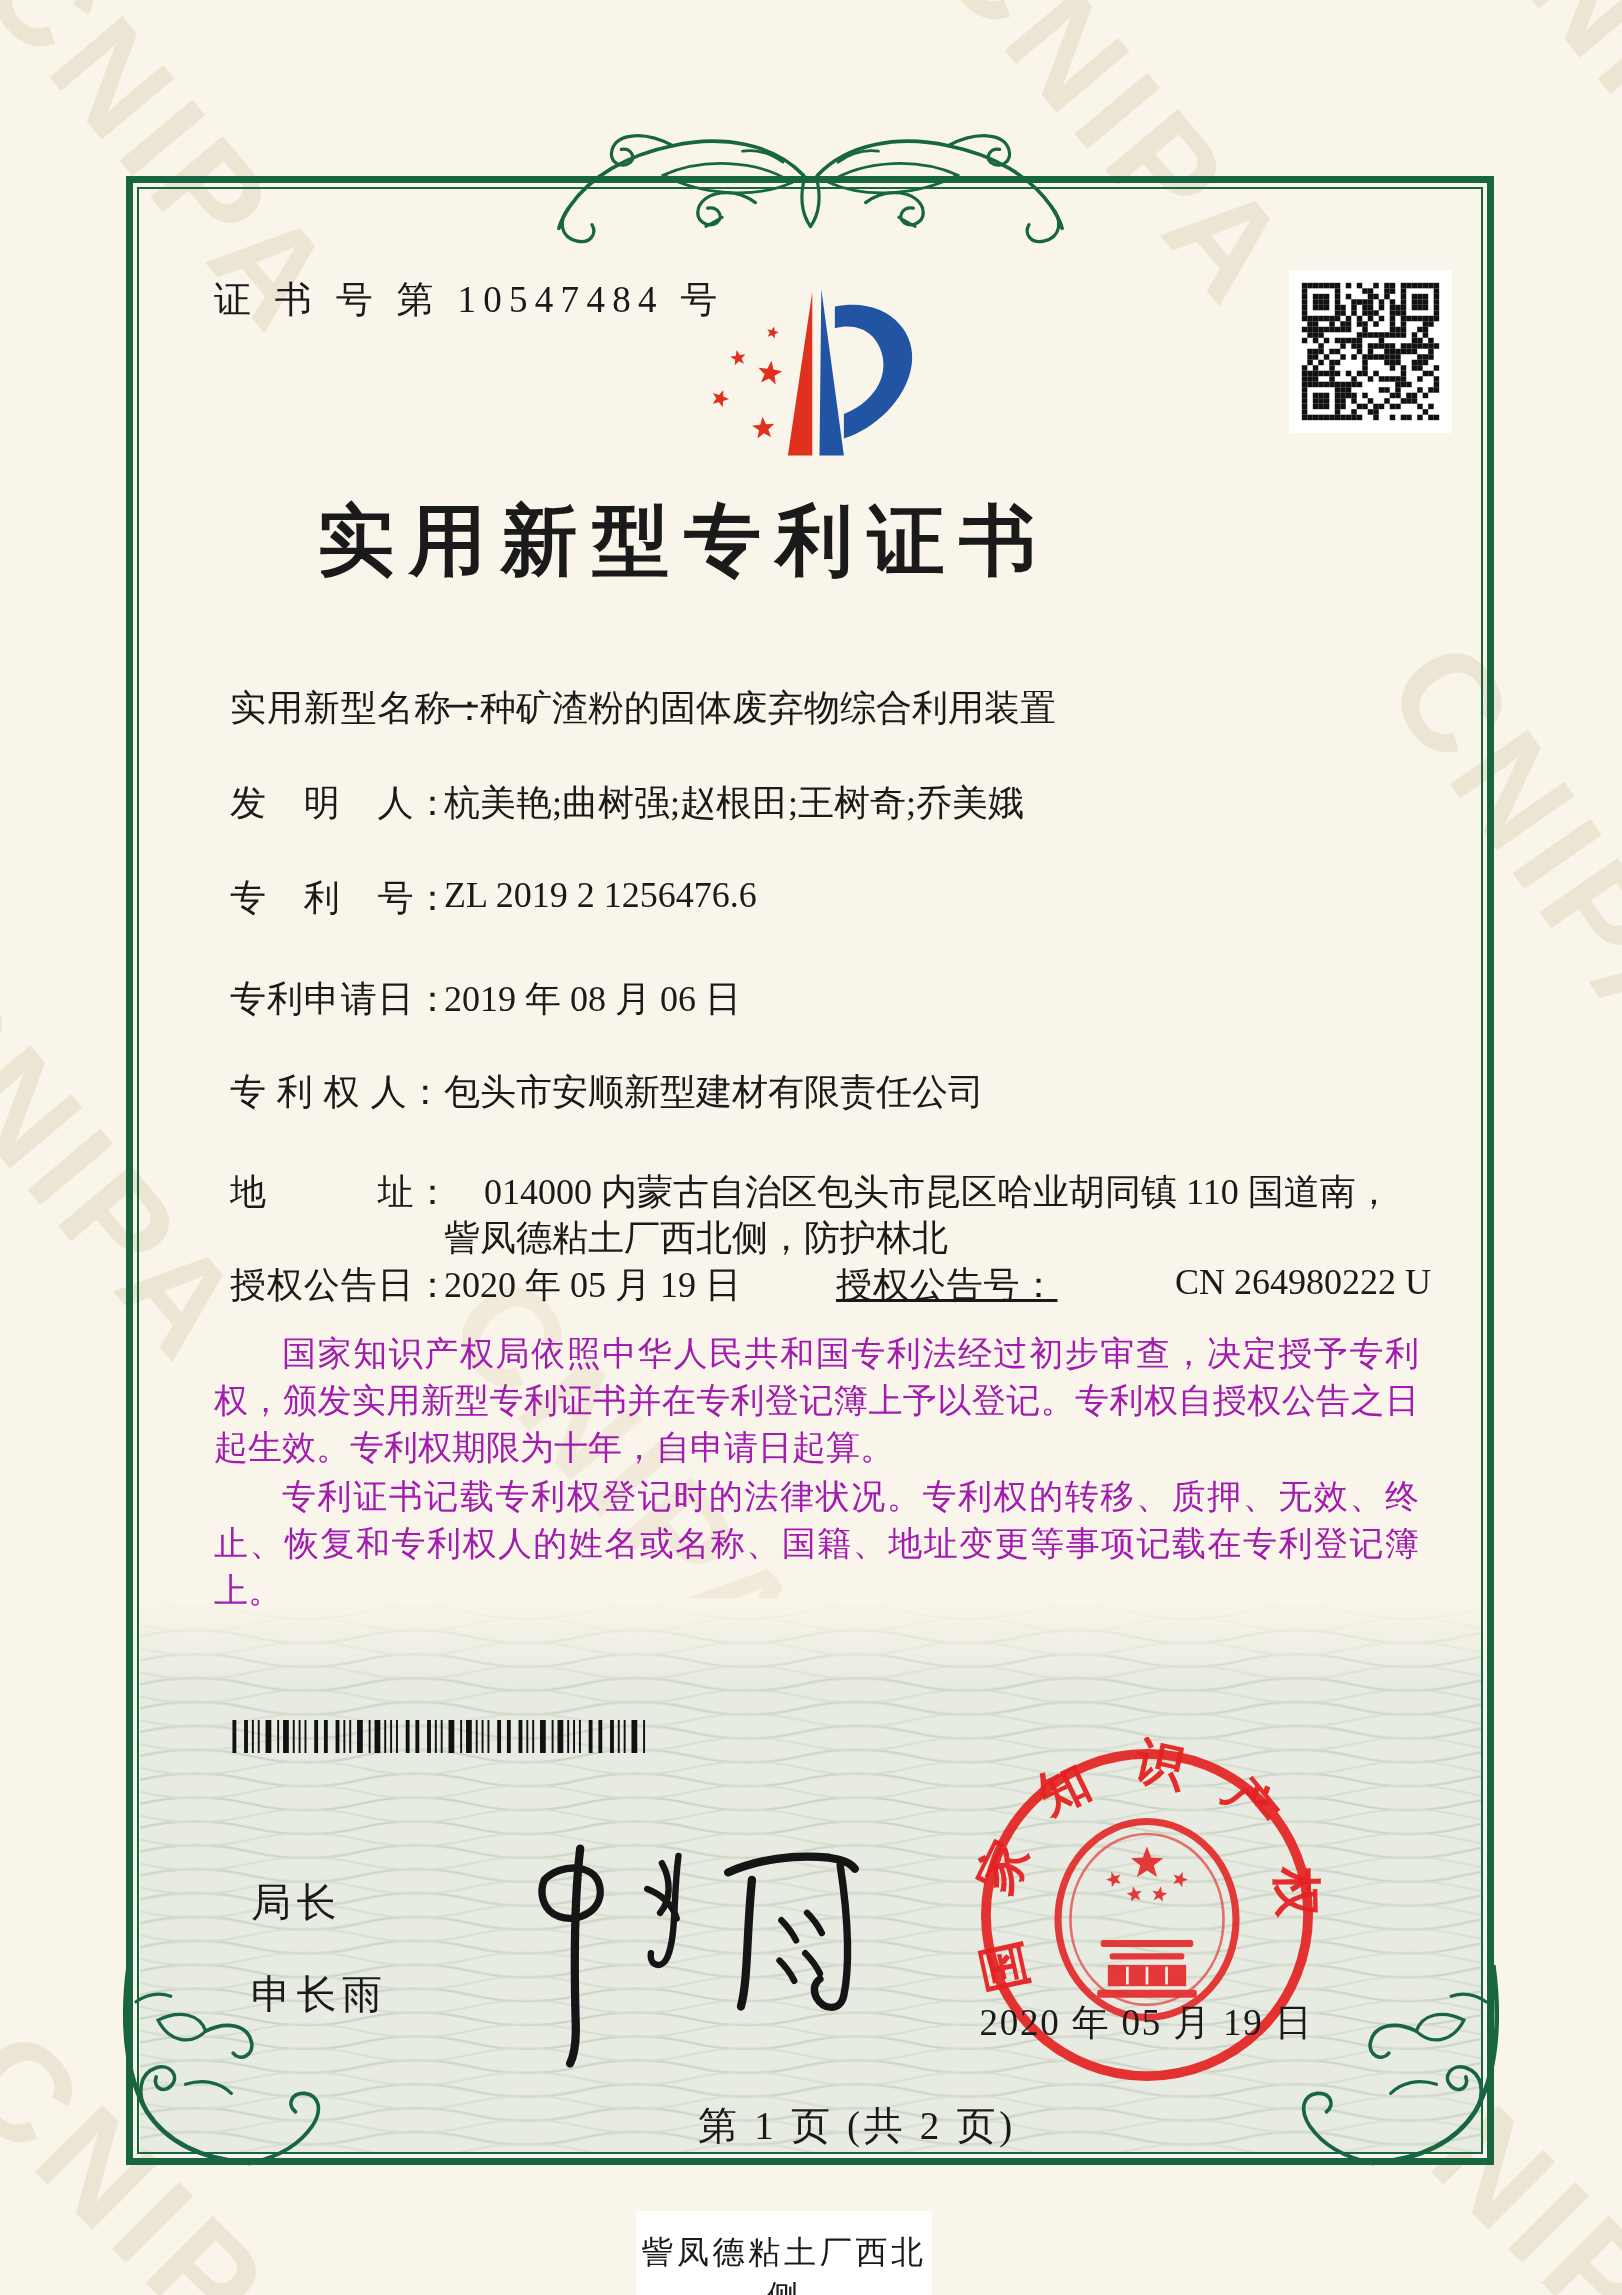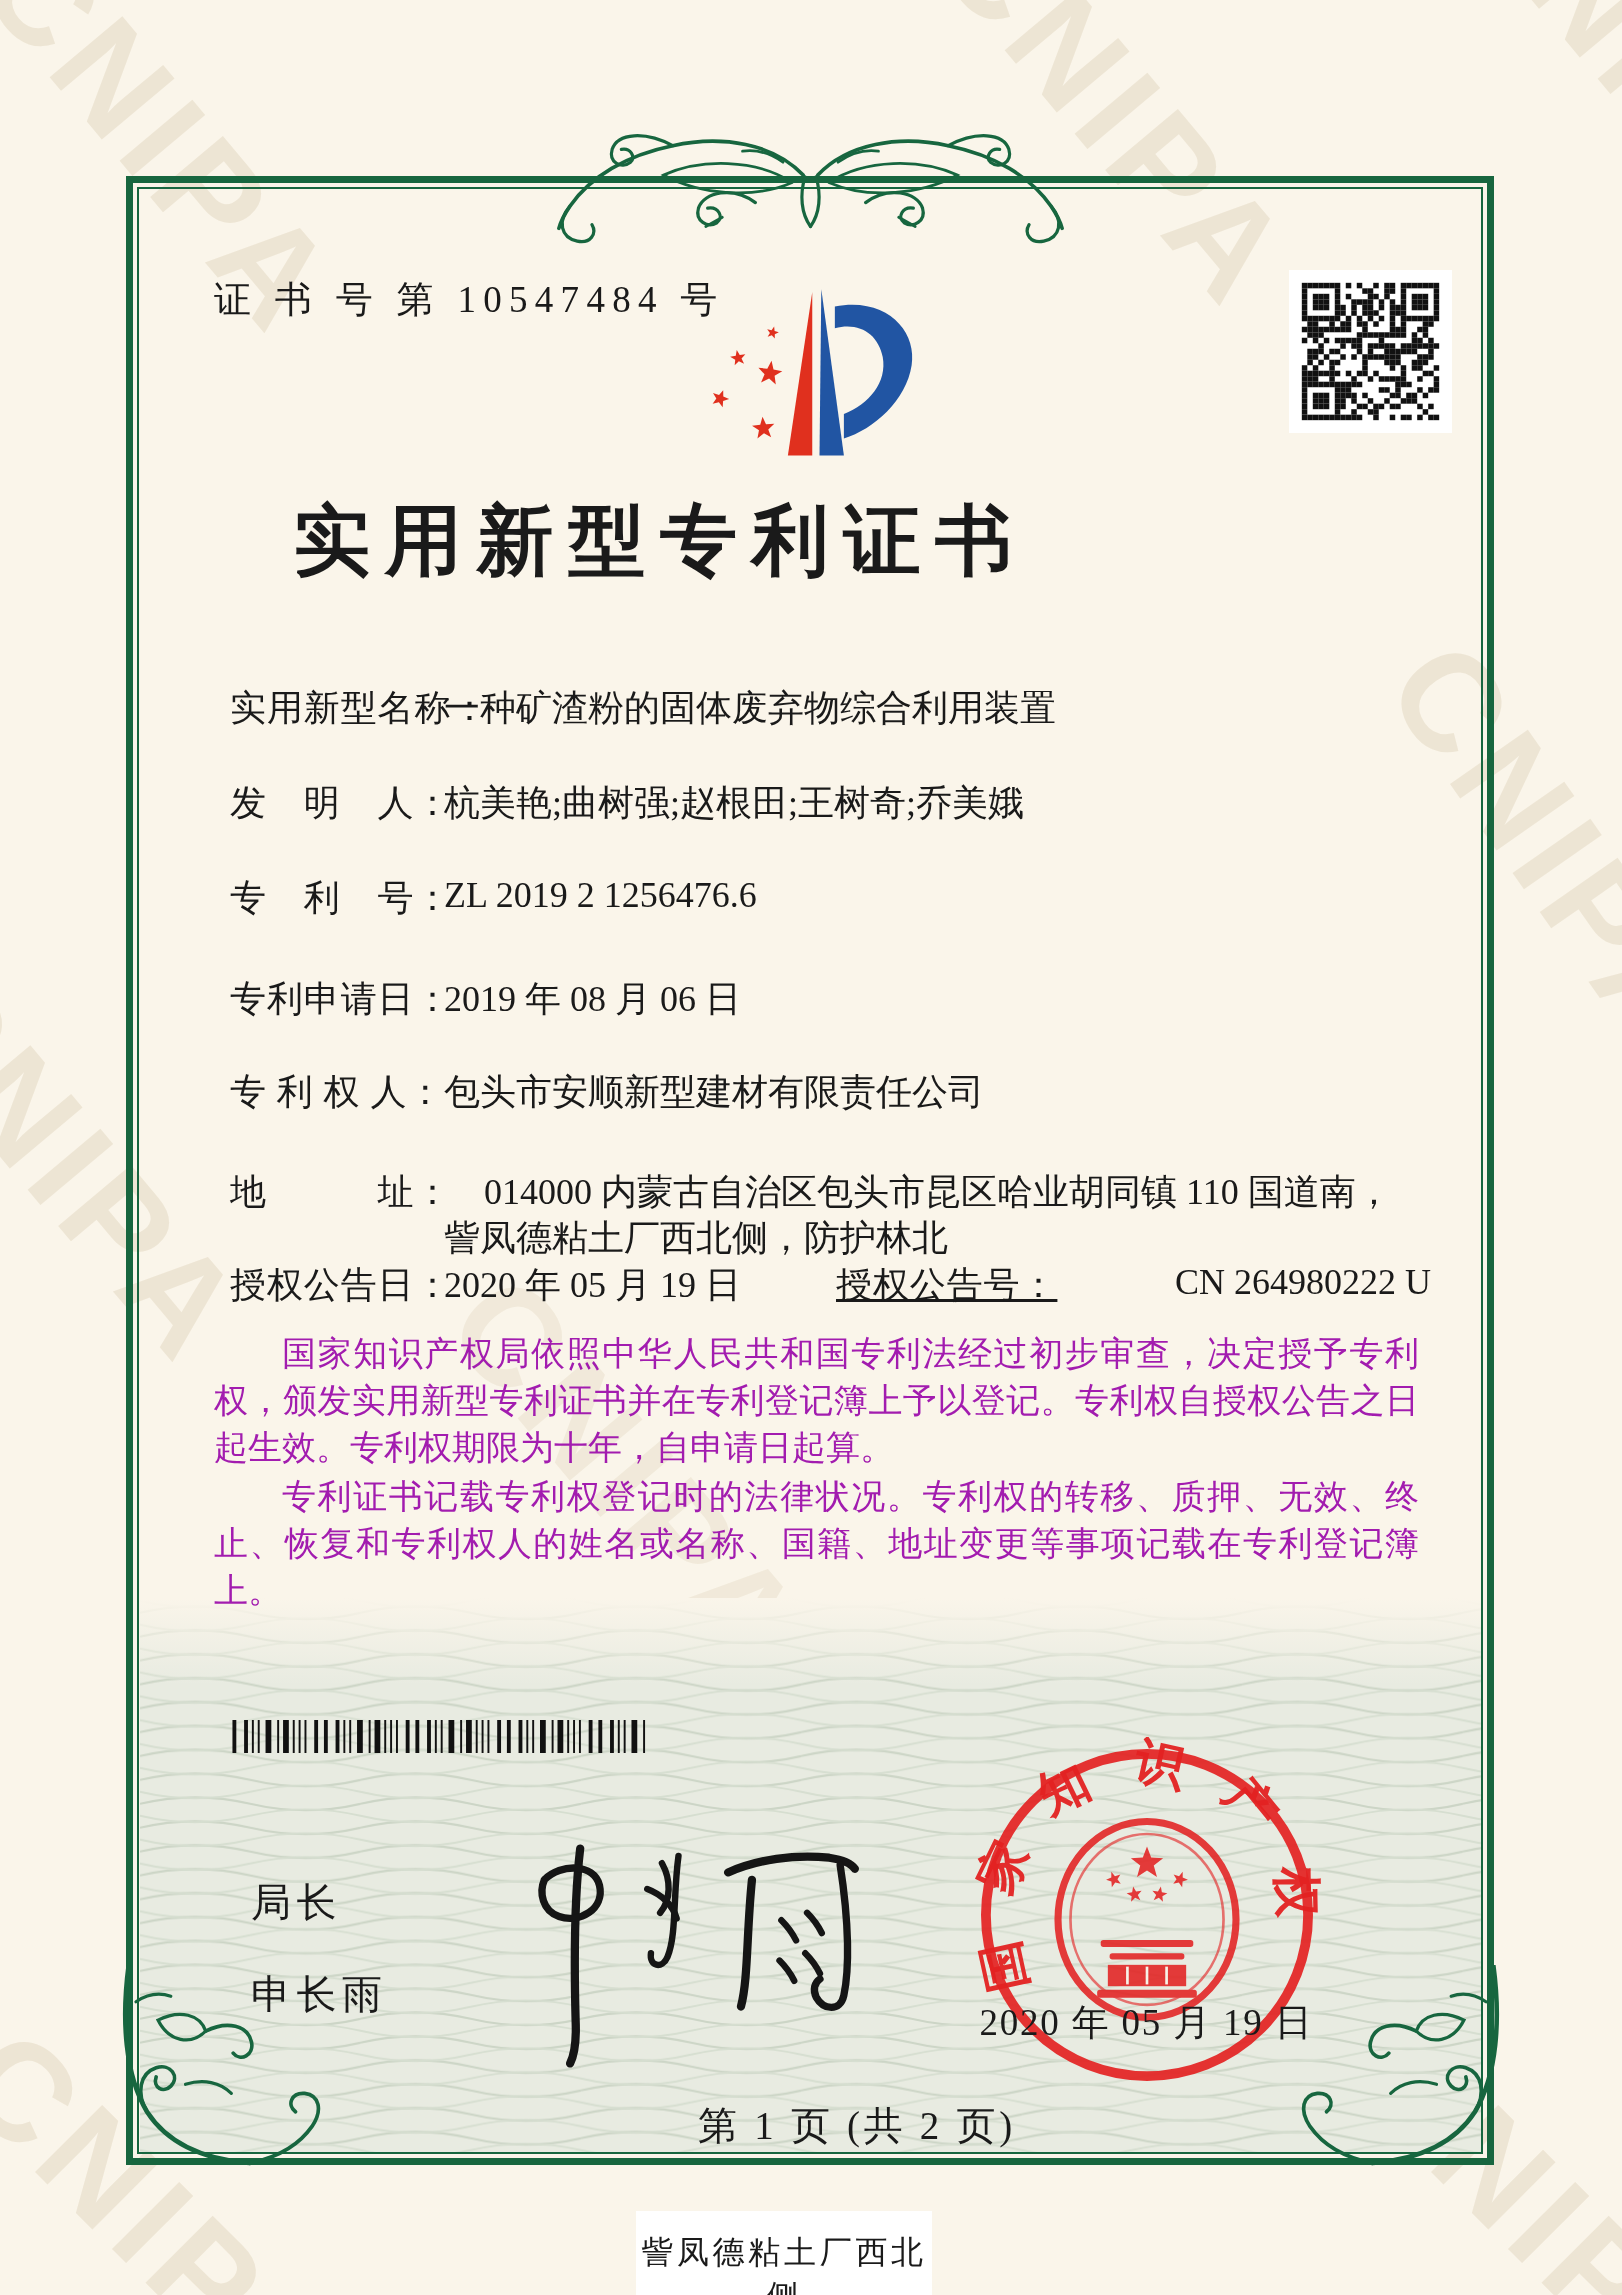--- a/index.html
+++ b/index.html
@@ -18,21 +18,21 @@
 
   
   .frame{position:absolute;left:126px;top:176px;width:1368px;height:1989px;
       border:7.3px solid #17663f;box-sizing:border-box;z-index:3;}
   .frame-inner{position:absolute;inset:3.7px;border:2.8px solid #17663f;}
 
   .orn{position:absolute;z-index:4;}
 
   .txt{position:absolute;color:#1a1a1a;z-index:5;white-space:nowrap;}
   .cert-no{left:214px;top:275px;font-size:37px;letter-spacing:7.3px;}
-  .title{left:108px;width:1104px;top:490px;font-size:77px;font-weight:bold;
+  .title{left:132px;width:1104px;top:490px;font-size:77px;font-weight:bold;
       letter-spacing:14.7px;text-align:center;}
   .flabel{left:230px;font-size:36px;letter-spacing:0.9px;}
   .fvalue{left:444px;font-size:36px;}
   .body-par{position:absolute;left:214px;width:1205px;color:#a21caf;font-size:34px;
       line-height:47px;text-indent:68px;text-align:justify;z-index:5;white-space:normal;}
   .director{left:243px;font-size:40px;letter-spacing:5.5px;z-index:6;margin-left:8px;}
   .page-num{left:126px;width:1462px;top:2099px;font-size:39px;text-align:center;letter-spacing:3.7px;}
   .seal-date{left:972px;width:349px;top:1998px;font-size:37px;text-align:center;
       letter-spacing:1.8px;z-index:7;}
   .cont-box{position:absolute;left:636px;top:2211px;width:296px;height:84px;background:#ffffff;

